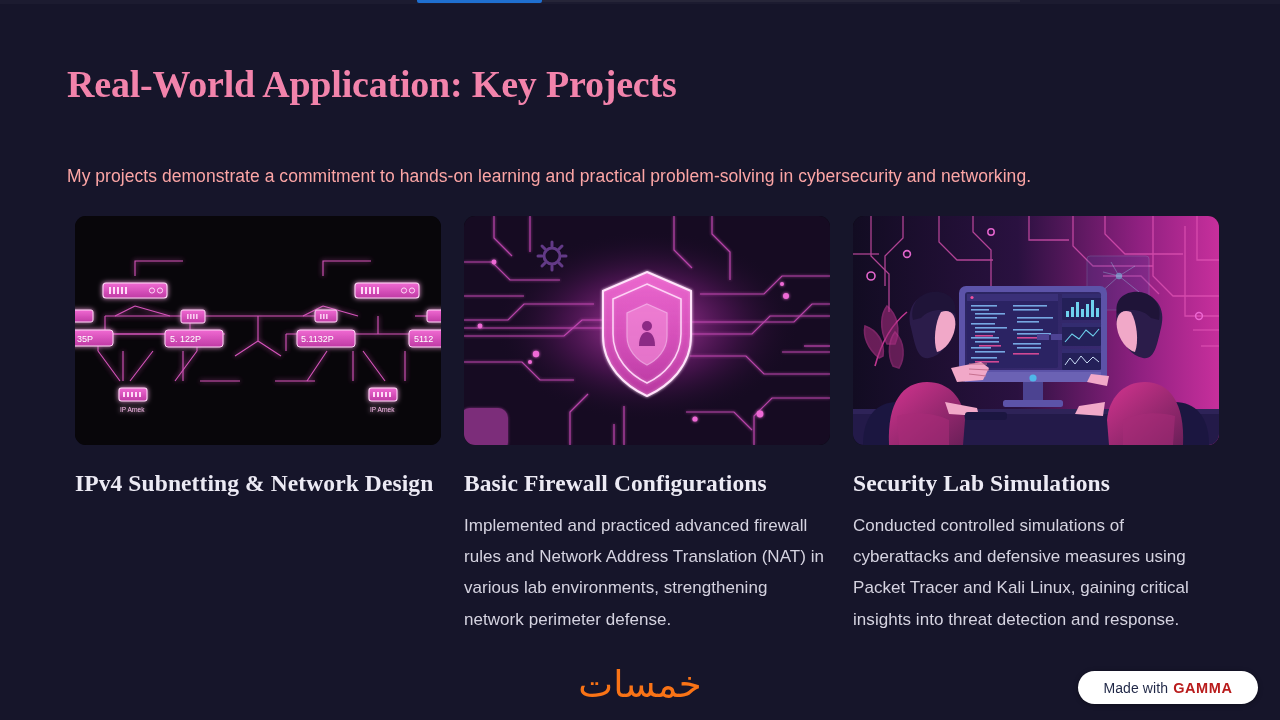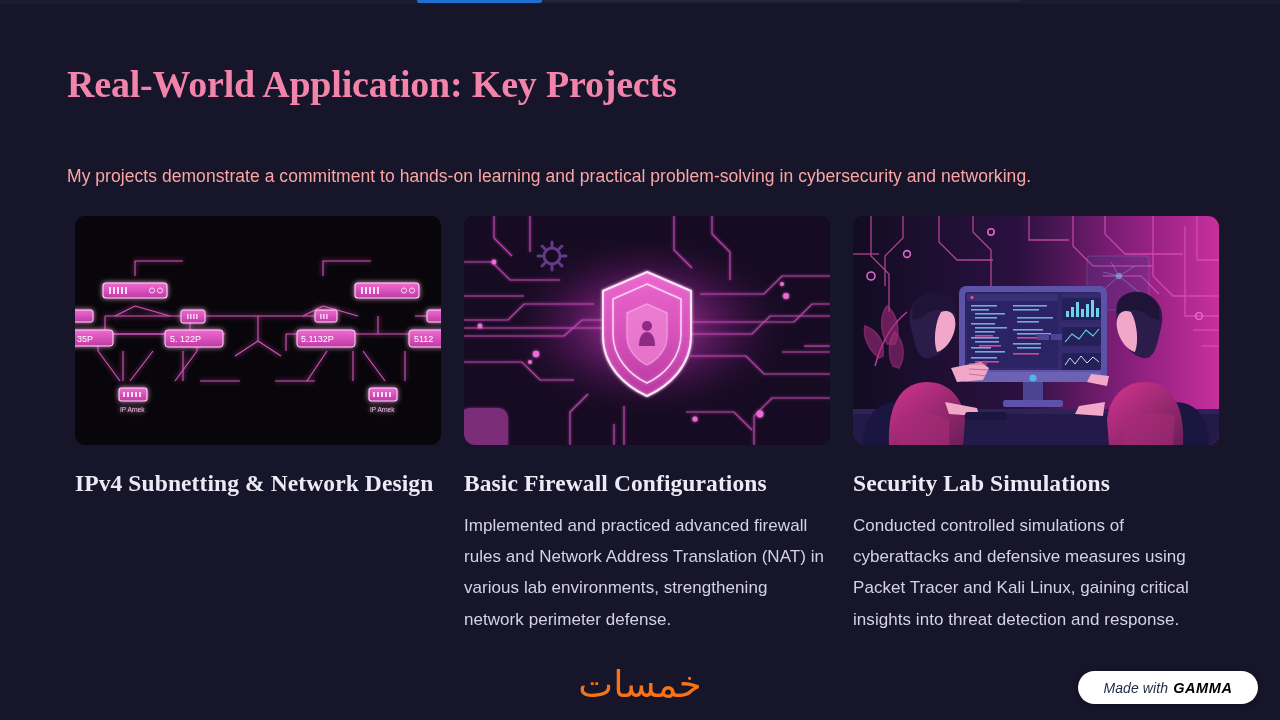--- a/index.html
+++ b/index.html
@@ -97,27 +97,26 @@
   
   .gamma-badge {
     position:absolute; right:22px; bottom:16px;
     height:33px; min-width:180px;
     background:#ffffff;
     border-radius:17px;
     display:flex; align-items:center; justify-content:center;
     gap:5px;
     padding:0 20px;
     box-shadow:0 1px 5px rgba(0,0,0,0.35);
-    font-style:italic;
   }
   .gamma-badge .mw {
     font-size:14px; color:#1f2746; letter-spacing:0.1px;
   }
   .gamma-badge .gm {
-    font-size:14.5px; color:#000000; font-weight:bold;
+    font-size:14.5px; color:#b91c1c; font-weight:bold;
     letter-spacing:0.6px;
   }
 </style>
 </head>
 <body>
 
 <div class="slide">
 
   <div class="topbar">
     <div class="topbar-fill"></div>

